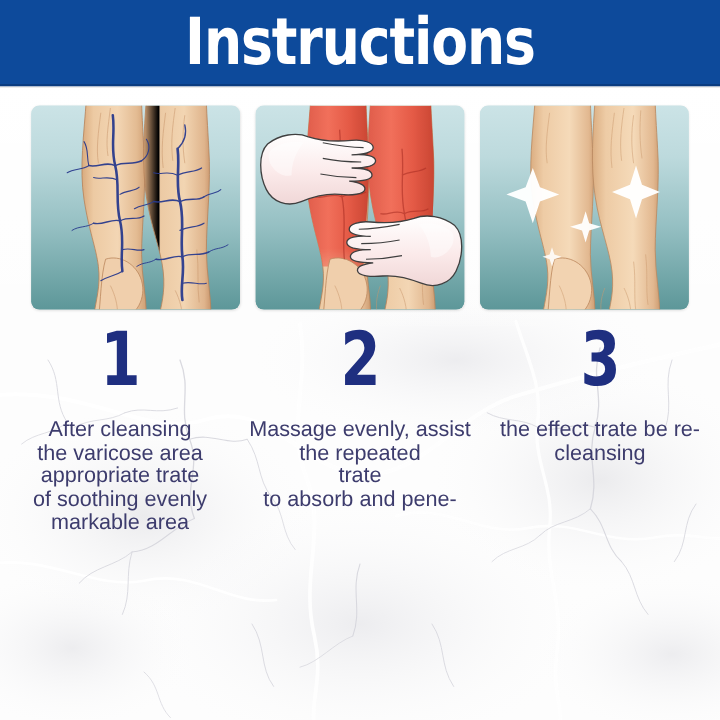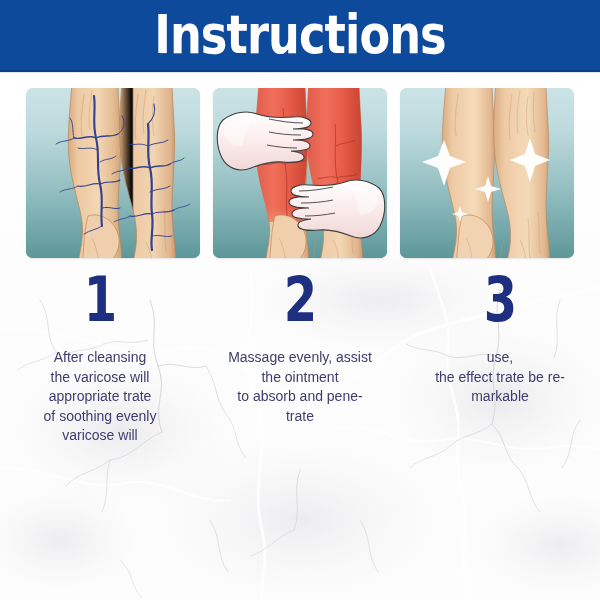--- a/index.html
+++ b/index.html
@@ -107,21 +107,21 @@
     font-family: "DejaVu Sans Condensed", "Liberation Sans Narrow", "Liberation Sans", sans-serif;
     font-weight: bold;
     font-size: 62px;
     line-height: 68px;
     letter-spacing: -1px;
     transform: scaleX(0.86);
   }
   .step-body {
     margin-top: 14px;
     color: #3d3c6d;
-    font-size: 14px;
+    font-size: 18px;
     line-height: 19.6px;
     font-family: "Liberation Sans", sans-serif;
   }
   .step-line { display: block; white-space: nowrap; }
 </style>
 </head>
 <body>
 
 <div id="page">
 
@@ -430,41 +430,40 @@
     </div>
 
   </div>
 
   <div class="steps">
 
     <div class="step">
       <div class="step-number">1</div>
       <div class="step-body">
         <span class="step-line">After cleansing</span>
-        <span class="step-line">the varicose will</span>
+        <span class="step-line">the varicose area</span>
         <span class="step-line">appropriate trate</span>
         <span class="step-line">of soothing evenly</span>
-        <span class="step-line">varicose will</span>
+        <span class="step-line">markable area</span>
       </div>
     </div>
 
     <div class="step">
       <div class="step-number">2</div>
       <div class="step-body">
         <span class="step-line">Massage evenly, assist</span>
-        <span class="step-line">the ointment</span>
+        <span class="step-line">the repeated</span>
+        <span class="step-line">trate</span>
         <span class="step-line">to absorb and pene-</span>
-        <span class="step-line">trate</span>
       </div>
     </div>
 
     <div class="step">
       <div class="step-number">3</div>
       <div class="step-body">
-        <span class="step-line">use,</span>
         <span class="step-line">the effect trate be re-</span>
-        <span class="step-line">markable</span>
+        <span class="step-line">cleansing</span>
       </div>
     </div>
 
   </div>
 
 </div>
 
 </body></html>

